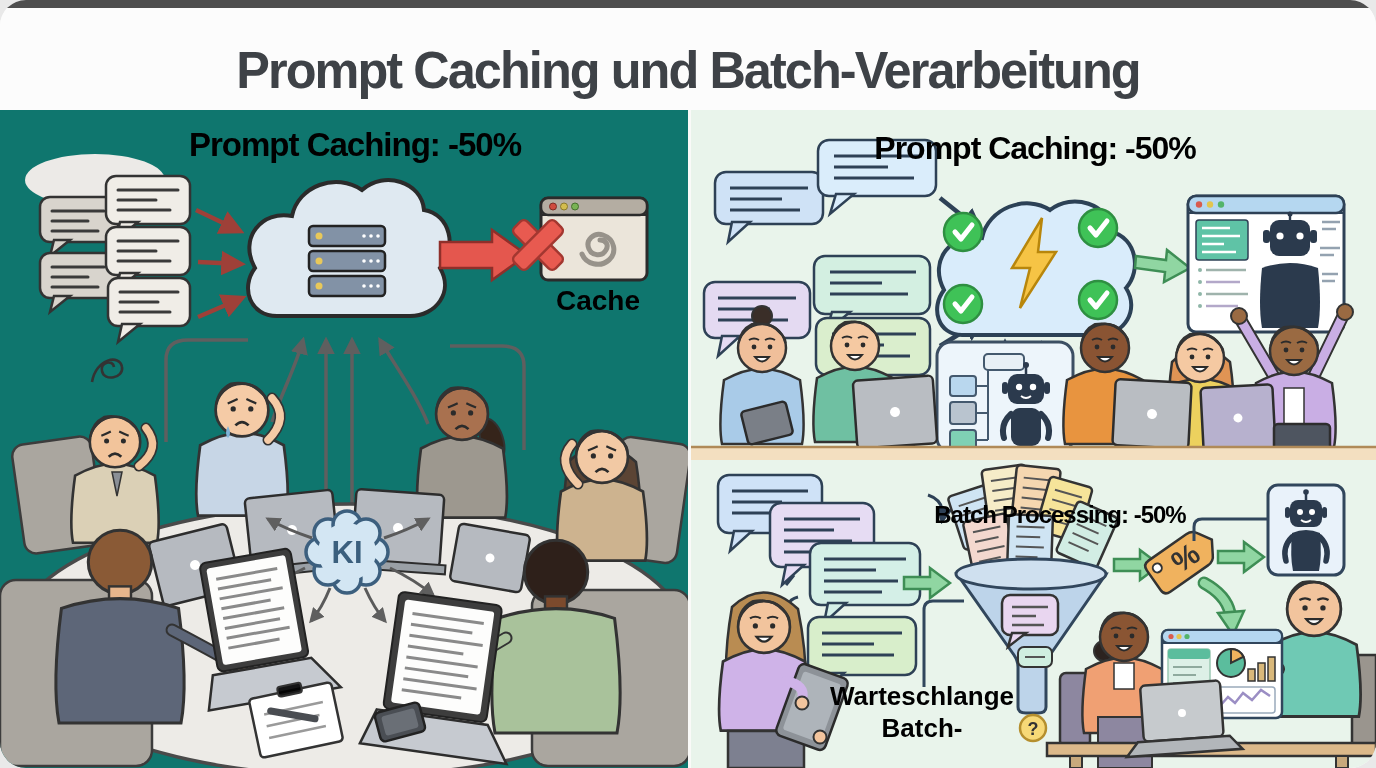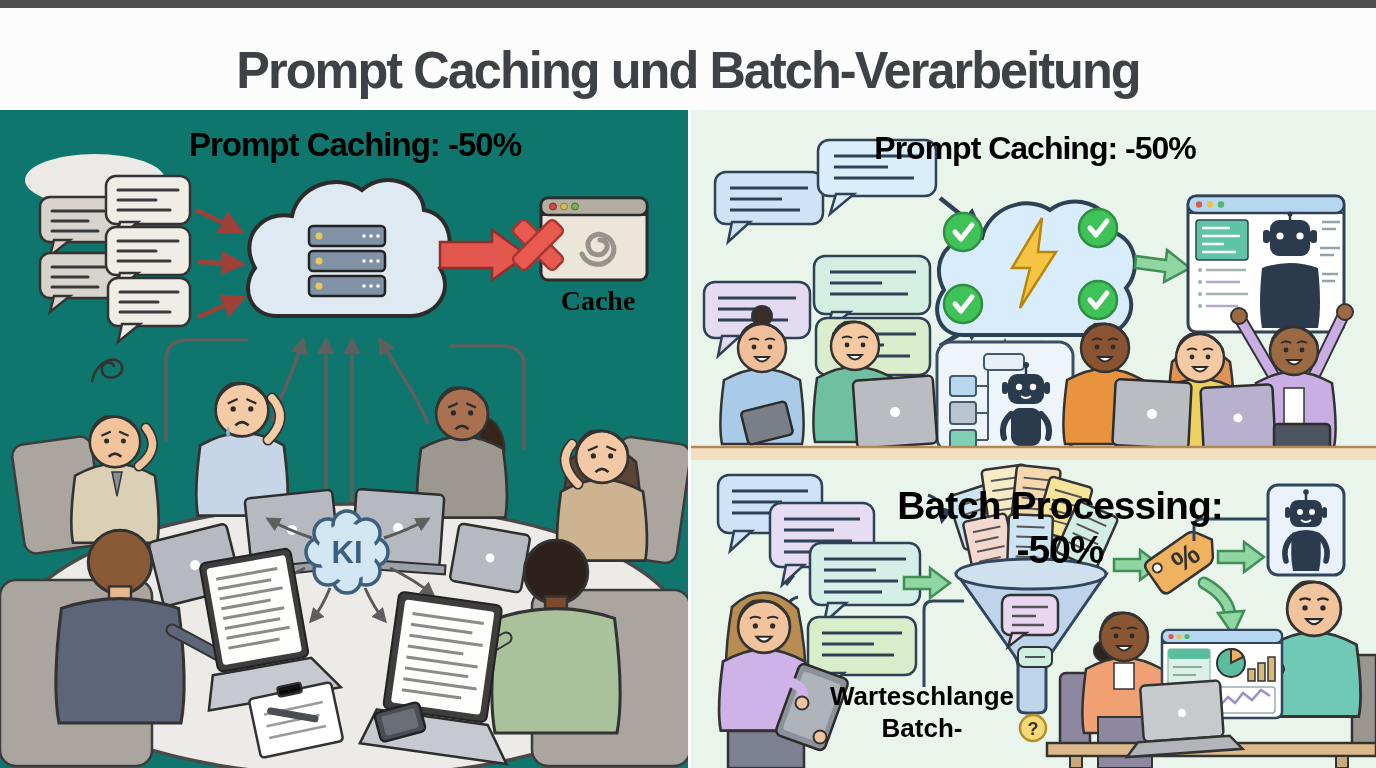--- a/index.html
+++ b/index.html
@@ -1,32 +1,32 @@
 <!DOCTYPE html>
 <html><head>
 <meta charset="utf-8">
 <style>
   html,body{margin:0;padding:0;background:#e9e9e9;}
   #stage{position:relative;width:1376px;height:768px;overflow:hidden;background:#fcfcfc;
-         font-family:"Liberation Sans","DejaVu Sans",sans-serif;}
+         font-family:"Liberation Sans","DejaVu Sans",sans-serif;border-radius:26px;}
   .panel{position:absolute;}
   #top-strip{position:absolute;left:0;top:0;width:1376px;height:8px;background:#4e4e4e;}
   #header{position:absolute;left:0;top:8px;width:1376px;height:102px;background:#fcfcfc;}
   #left-panel{left:0;top:110px;width:690px;height:658px;background:#0f766e;}
   #right-top-panel{left:690px;top:110px;width:686px;height:350px;background:#e9f4eb;}
   #right-bottom-panel{left:690px;top:460px;width:686px;height:308px;background:#e9f4eb;}
   #divider{position:absolute;left:688px;top:110px;width:3px;height:658px;background:#fafaf8;}
   svg{position:absolute;left:0;top:0;display:block;}
   .label{position:absolute;text-align:center;color:#000000;font-weight:700;}
   #main-title{left:0;top:32px;width:1376px;font-size:52px;letter-spacing:-2px;color:#3e4247;
               transform:scaleX(.97);}
   #left-title{left:140px;top:126px;width:430px;font-size:33px;letter-spacing:-1px;}
   #rt-title{left:840px;top:130px;width:390px;font-size:32px;letter-spacing:-1px;}
-  #rb-title{left:860px;top:484px;width:400px;font-size:39px;letter-spacing:-1px;}
-  #cache-label{left:538px;top:285px;width:120px;font-size:28px;font-family:Liberation Serif, serif;}
+  #rb-title{left:860px;top:501px;width:400px;font-size:24px;letter-spacing:-1px;}
+  #cache-label{left:538px;top:285px;width:120px;font-size:28px;}
   #queue-label{left:812px;top:681px;width:220px;font-size:26px;line-height:1.22;}
 </style>
 </head>
 <body>
 
 <svg width="0" height="0" style="position:absolute" aria-hidden="true">
   <defs>
     <g id="phappy">
       <path d="M-38,32 Q-44,76 -40,96 L40,96 Q44,76 38,32 Q16,20 0,21 Q-16,20 -38,32 Z" fill="var(--shirt,#bbb)" stroke="#333" stroke-width="2.5"></path>
       <circle r="24" fill="var(--skin,#f0c09a)" stroke="#333" stroke-width="2.5"></circle>

